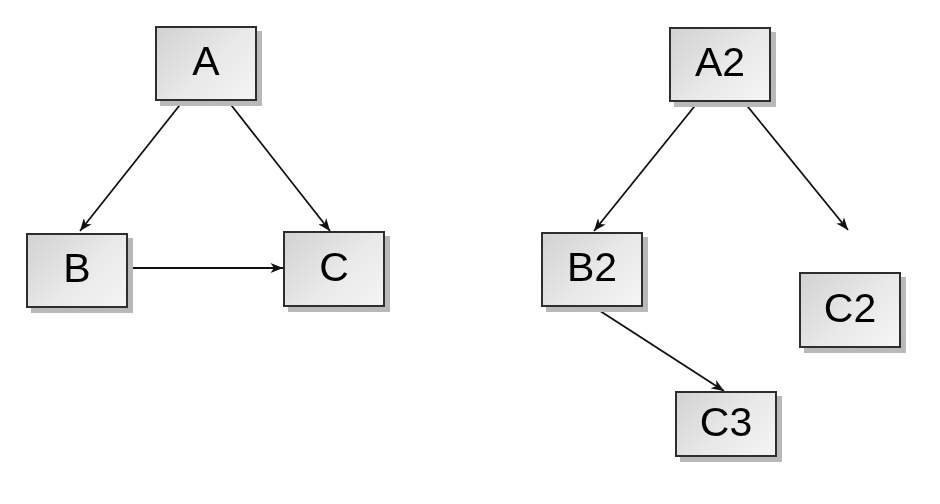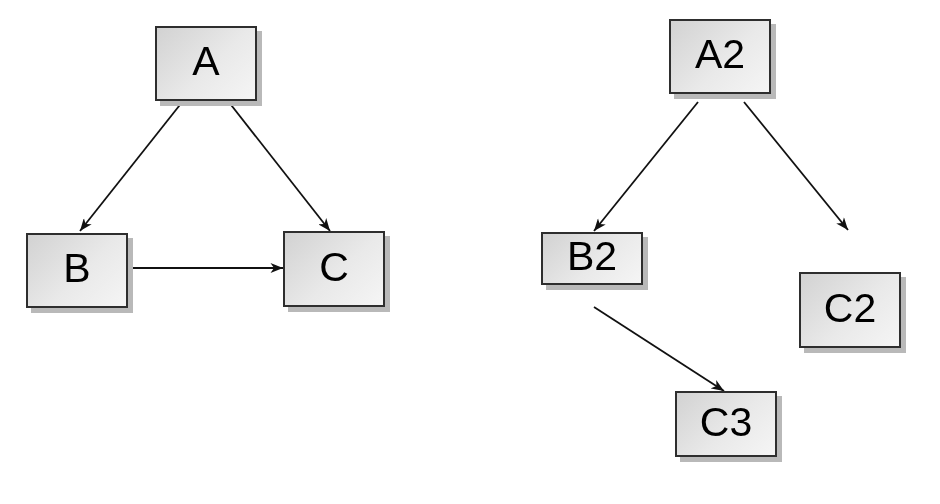--- a/index.html
+++ b/index.html
@@ -59,24 +59,24 @@
     </svg>
 <div class="node" style="left: 155px; top: 26px; width: 102px; height: 75px;">
       <span class="node-label">A</span>
     </div>
     <div class="node" style="left: 26px; top: 233px; width: 102px; height: 75px;">
       <span class="node-label">B</span>
     </div>
     <div class="node" style="left: 283px; top: 231px; width: 102px; height: 76px;">
       <span class="node-label">C</span>
     </div>
-    <div class="node" style="left: 669px; top: 19px; width: 102px; height: 75px;">
+    <div class="node" style="left: 669px; top: 27px; width: 102px; height: 75px;">
       <span class="node-label">A2</span>
     </div>
-    <div class="node" style="left: 541px; top: 232px; width: 102px; height: 53px;">
+    <div class="node" style="left: 541px; top: 232px; width: 102px; height: 75px;">
       <span class="node-label">B2</span>
     </div>
     <div class="node" style="left: 799px; top: 230px; width: 102px; height: 76px; margin-top: 42px;">
       <span class="node-label">C2</span>
     </div>
     <div class="node" style="left: 675px; top: 391px; width: 102px; height: 66px;">
       <span class="node-label">C3</span>
     </div>
   </div>
 

